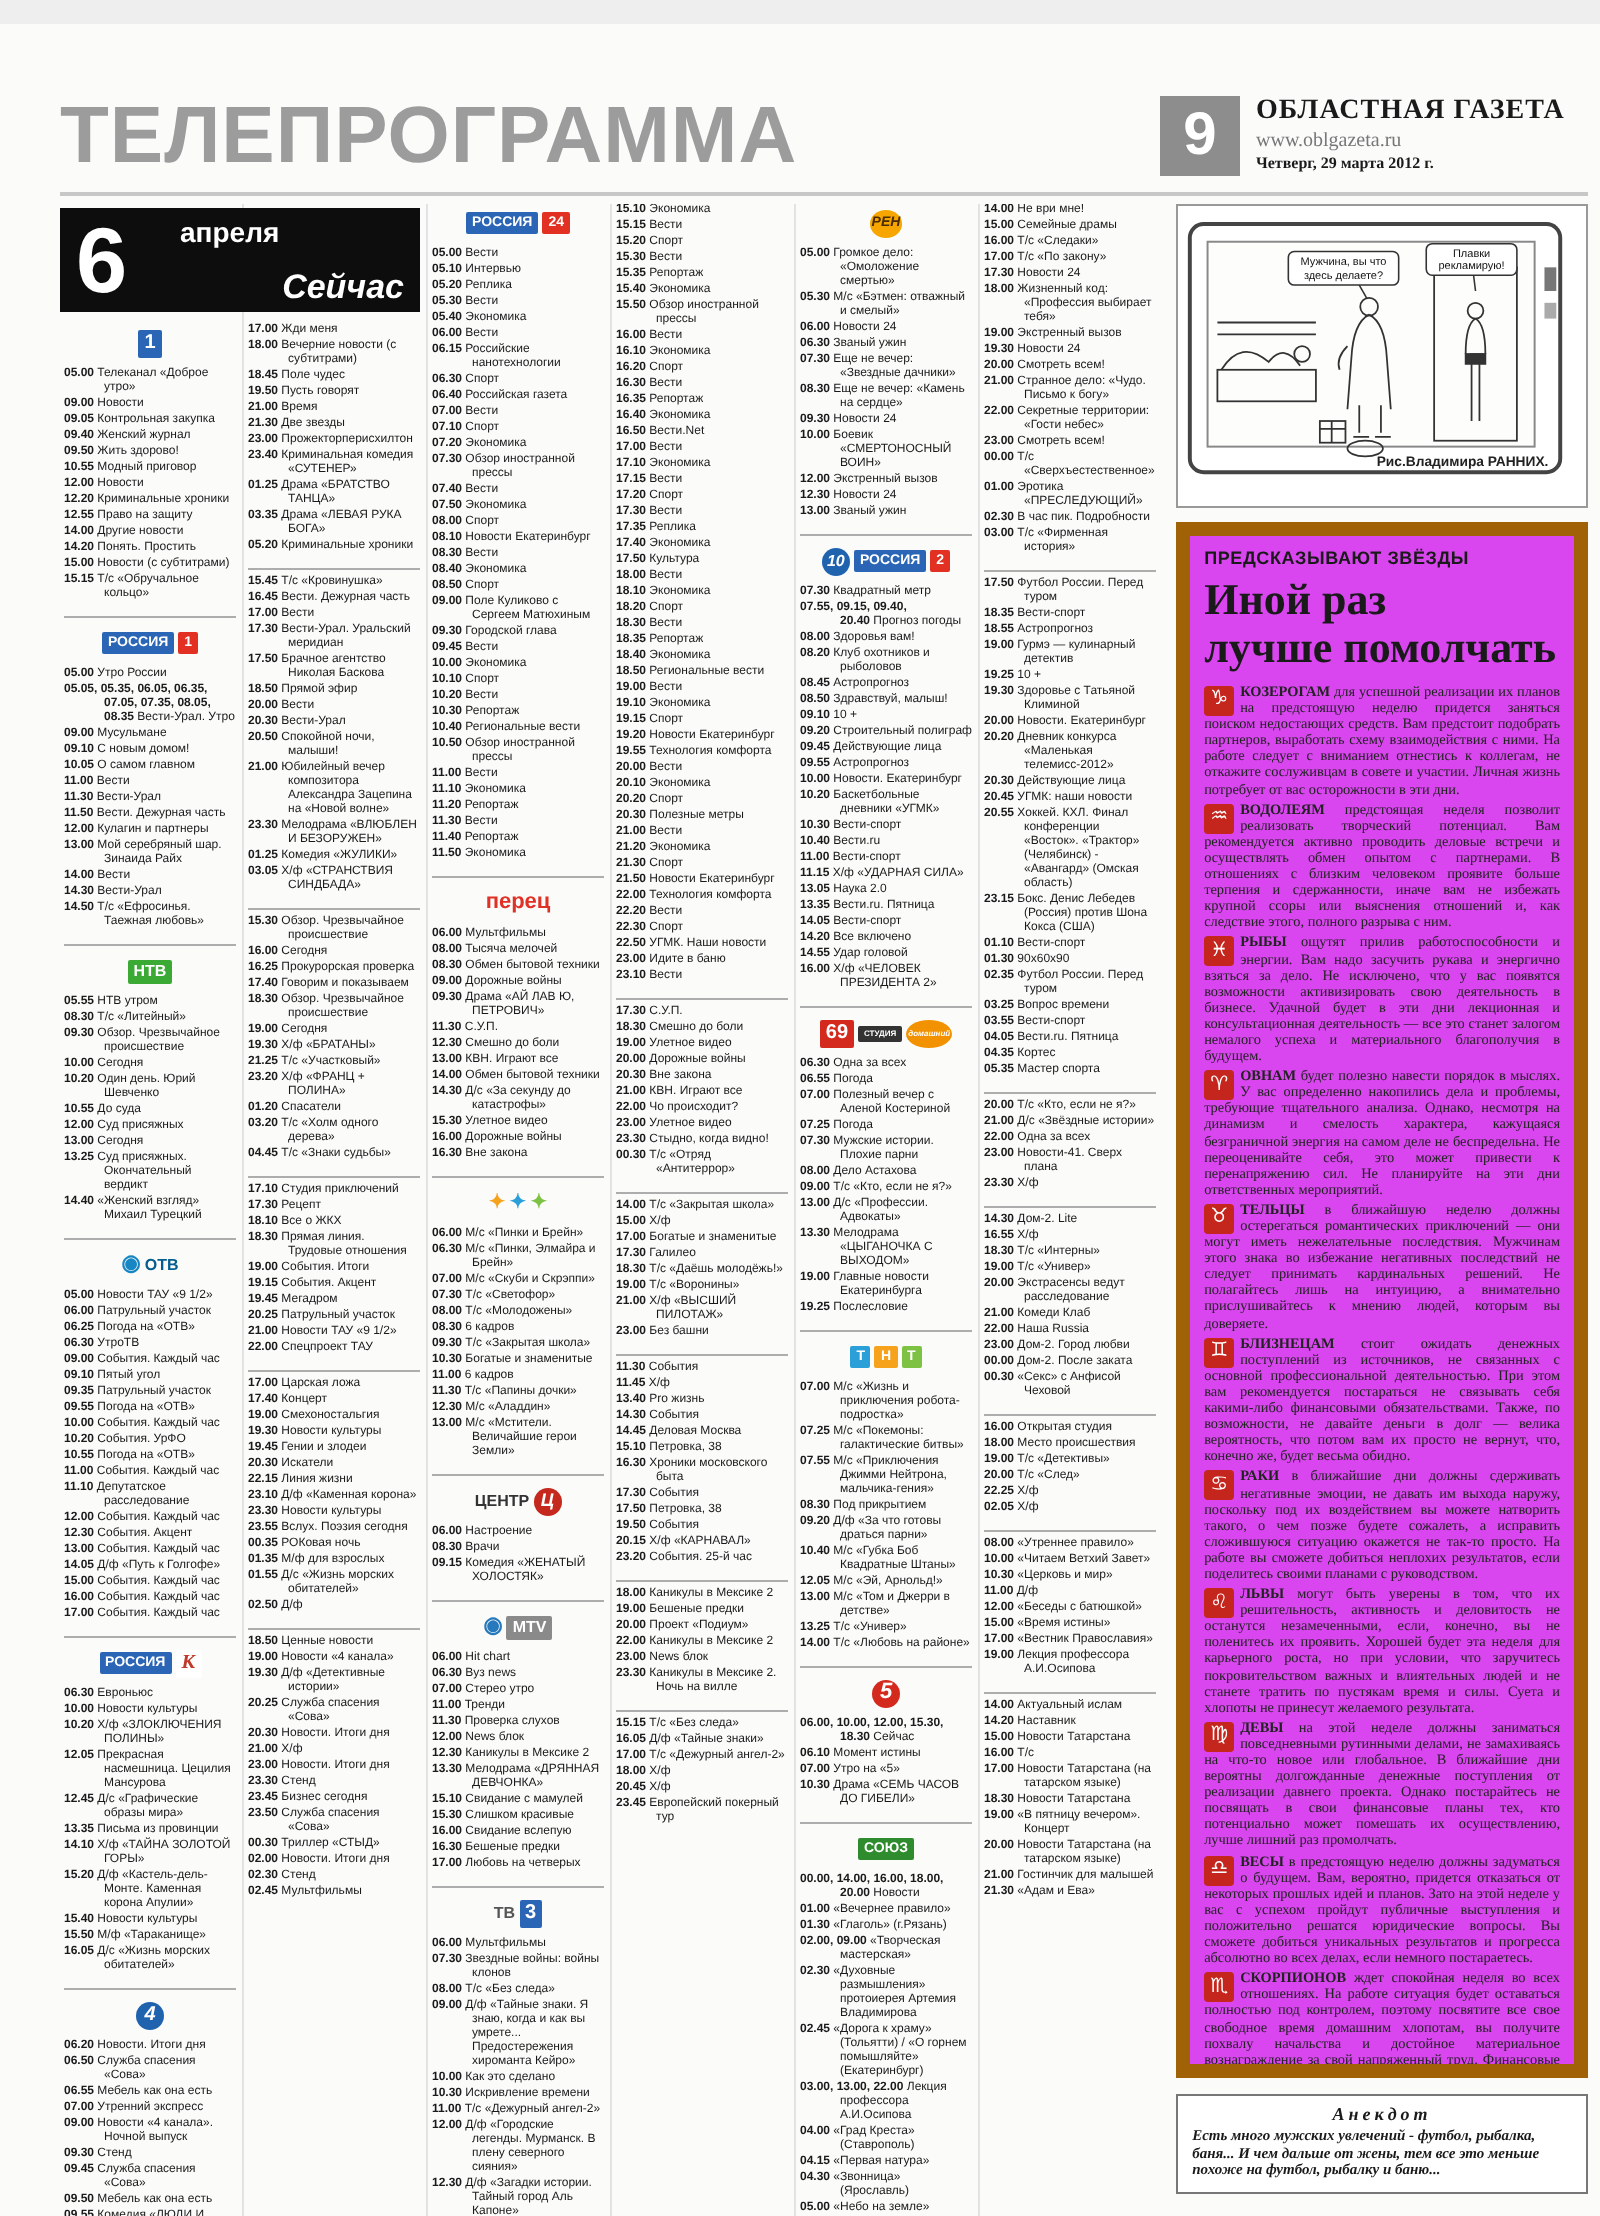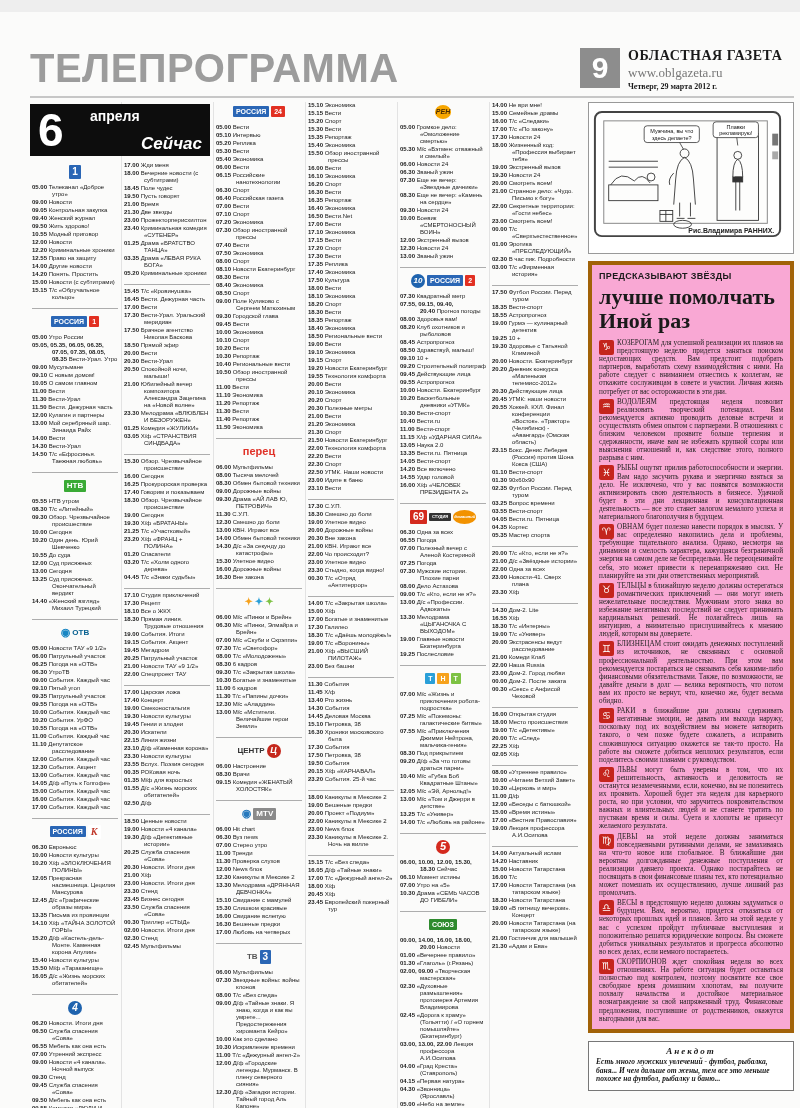--- a/index.html
+++ b/index.html
@@ -6,21 +6,21 @@
   .page{position:relative;width:800px;height:1108px;background:#fbfbfa;overflow:hidden;
         font-family:"Liberation Sans",sans-serif;color:#1a1a1a;margin:12px auto;}
   
   .masthead{position:absolute;top:34px;left:30px;right:6px;height:48px;}
   .page-title{font-size:40px;font-weight:bold;color:#9c9c9c;letter-spacing:.5px;line-height:44px;}
   .mast-right{position:absolute;right:4px;top:2px;width:210px;display:flex;gap:8px;}
   .pagenum{width:40px;height:40px;background:#8d8d8d;color:#fff;font-size:30px;font-weight:bold;
            display:flex;align-items:center;justify-content:center;}
   .paper-meta{font-family:"Liberation Serif",serif;}
   .paper-name{font-size:14px;font-weight:bold;letter-spacing:.5px;}
-  .paper-url{font-size:13px;color:#777;margin-top:1px;}
+  .paper-url{font-size:10px;color:#777;margin-top:1px;}
   .paper-date{font-size:8px;font-weight:bold;margin-top:1px;}
   .rule{position:absolute;top:84px;left:30px;right:6px;border-top:2px solid #c7c7c7;}
   
   .main{position:absolute;top:90px;left:30px;right:6px;bottom:8px;display:flex;}
   .cols{position:relative;width:556px;display:flex;align-items:flex-start;height:1010px;overflow:hidden;}
   .col{width:86px;padding:0 3px 0 2px;border-right:1px solid #e3e3e3;overflow:hidden;height:1010px;}
   .col:last-child{border-right:none;}
   .col.pad-top{padding-top:60px;}
   .datebox{position:absolute;left:0;top:2px;width:180px;height:52px;background:#0d0d0d;color:#fff;
            display:grid;grid-template-columns:52px 1fr;grid-template-rows:1fr 1fr;padding:2px 8px;box-sizing:border-box;}
@@ -34,30 +34,30 @@
   .lp.circle{border-radius:50%;min-width:14px;height:14px;display:inline-flex;align-items:center;
              justify-content:center;padding:1px;box-sizing:border-box;font-style:italic;}
   .lp.plain{background:transparent !important;padding:0;}
   .entry{font-size:6px;line-height:7px;padding-left:20px;text-indent:-20px;margin-bottom:1px;text-align:left;}
   .entry .t{font-weight:bold;}
   .entry .n{font-weight:normal;}
   
   .right{width:207px;margin-left:5px;}
   .cartoon{border:1px solid #999;background:#fff;height:150px;}
   .cartoon svg{width:100%;height:100%;}
-  .horo{border:4px solid #a16207;margin-top:7px;padding:6px 7px;height:752px;overflow:hidden;background:#f9a8d4;}
+  .horo{border:7px solid #a16207;margin-top:7px;padding:6px 7px;height:752px;overflow:hidden;background:#d946ef;}
   .kicker{font-size:9px;font-weight:bold;letter-spacing:.3px;}
   .headline{font-family:"Liberation Serif",serif;font-size:22px;font-weight:bold;line-height:24px;margin-top:4px;}
   .subhead{font-family:"Liberation Serif",serif;font-size:13px;font-weight:bold;line-height:17px;margin-top:6px;}
   .signs{margin-top:6px;}
   .sign{font-family:"Liberation Serif",serif;font-size:7.2px;line-height:8.1px;text-align:justify;
         margin-bottom:2px;color:#222;}
   .zicon{float:left;width:15px;height:15px;background:#c4251d;color:#fff;border-radius:2px;margin:1px 3px 0 0;
          display:flex;align-items:center;justify-content:center;font-size:10px;font-family:"DejaVu Sans",sans-serif;}
-  .zname{font-weight:normal;}
+  .zname{font-weight:bold;}
   .anekdot{border:1px solid #777;margin-top:8px;padding:4px 7px 6px;background:#fff;}
   .anek-title{font-family:"Liberation Serif",serif;font-size:9px;font-weight:bold;font-style:italic;
               text-align:center;letter-spacing:2px;}
   .anek-text{font-family:"Liberation Serif",serif;font-size:7.5px;font-weight:bold;font-style:italic;
              line-height:8.6px;margin-top:2px;}
 </style>
 </head>
 <body>
 
 <div class="page">
@@ -744,22 +744,22 @@
             <text x="149" y="25" text-anchor="middle" font-size="5.6" fill="#111">Плавки</text>
             <text x="149" y="31" text-anchor="middle" font-size="5.6" fill="#111">рекламирую!</text>
           </g>
           <text x="188" y="131" text-anchor="end" font-size="7" font-weight="bold" fill="#222">Рис.Владимира РАННИХ.</text>
         </svg>
       </div>
 
       <div class="horo">
         <div class="kicker">ПРЕДСКАЗЫВАЮТ ЗВЁЗДЫ</div>
         <div class="headline">
+          <div>Иной раз</div>
           <div>лучше помолчать</div>
-          <div>Иной раз</div>
         </div>
         <div class="signs">
             <div class="sign"><span class="zicon">♑</span><span class="zname">КОЗЕРОГАМ </span>для успешной реализации их планов на предстоящую неделю придется заняться поиском недостающих средств. Вам предстоит подобрать партнеров, выработать схему взаимодействия с ними. На работе следует с вниманием отнестись к коллегам, не откажите сослуживцам в совете и участии. Личная жизнь потребует от вас осторожности в эти дни.</div>
             <div class="sign"><span class="zicon">♒</span><span class="zname">ВОДОЛЕЯМ </span>предстоящая неделя позволит реализовать творческий потенциал. Вам рекомендуется активно проводить деловые встречи и осуществлять обмен опытом с партнерами. В отношениях с близким человеком проявите больше терпения и сдержанности, иначе вам не избежать крупной ссоры или выяснения отношений и, как следствие этого, полного разрыва с ним.</div>
             <div class="sign"><span class="zicon">♓</span><span class="zname">РЫБЫ </span>ощутят прилив работоспособности и энергии. Вам надо засучить рукава и энергично взяться за дело. Не исключено, что у вас появятся возможности активизировать свою деятельность в бизнесе. Удачной будет в эти дни лекционная и консультационная деятельность — все это станет залогом немалого успеха и материального благополучия в будущем.</div>
             <div class="sign"><span class="zicon">♈</span><span class="zname">ОВНАМ </span>будет полезно навести порядок в мыслях. У вас определенно накопились дела и проблемы, требующие тщательного анализа. Однако, несмотря на динамизм и смелость характера, кажущаяся безграничной энергия на самом деле не беспредельна. Не переоценивайте себя, это может привести к перенапряжению сил. Не планируйте на эти дни ответственных мероприятий.</div>
             <div class="sign"><span class="zicon">♉</span><span class="zname">ТЕЛЬЦЫ </span>в ближайшую неделю должны остерегаться романтических приключений — они могут иметь нежелательные последствия. Мужчинам этого знака во избежание негативных последствий не следует принимать кардинальных решений. Не полагайтесь лишь на интуицию, а внимательно прислушивайтесь к мнению людей, которым вы доверяете.</div>
             <div class="sign"><span class="zicon">♊</span><span class="zname">БЛИЗНЕЦАМ </span>стоит ожидать денежных поступлений из источников, не связанных с основной профессиональной деятельностью. При этом вам рекомендуется постараться не связывать себя какими-либо финансовыми обязательствами. Также, по возможности, не давайте деньги в долг — велика вероятность, что потом вам их просто не вернут, что, конечно же, будет весьма обидно.</div>
             <div class="sign"><span class="zicon">♋</span><span class="zname">РАКИ </span>в ближайшие дни должны сдерживать негативные эмоции, не давать им выхода наружу, поскольку под их воздействием вы можете натворить такого, о чем позже будете сожалеть, а исправить сложившуюся ситуацию окажется не так-то просто. На работе вы сможете добиться неплохих результатов, если поделитесь своими планами с руководством.</div>
             <div class="sign"><span class="zicon">♌</span><span class="zname">ЛЬВЫ </span>могут быть уверены в том, что их решительность, активность и деловитость не останутся незамеченными, если, конечно, вы не поленитесь их проявить. Хорошей будет эта неделя для карьерного роста, но при условии, что заручитесь покровительством важных и влиятельных людей и не станете тратить по пустякам время и силы. Суета и хлопоты не принесут желаемого результата.</div>

